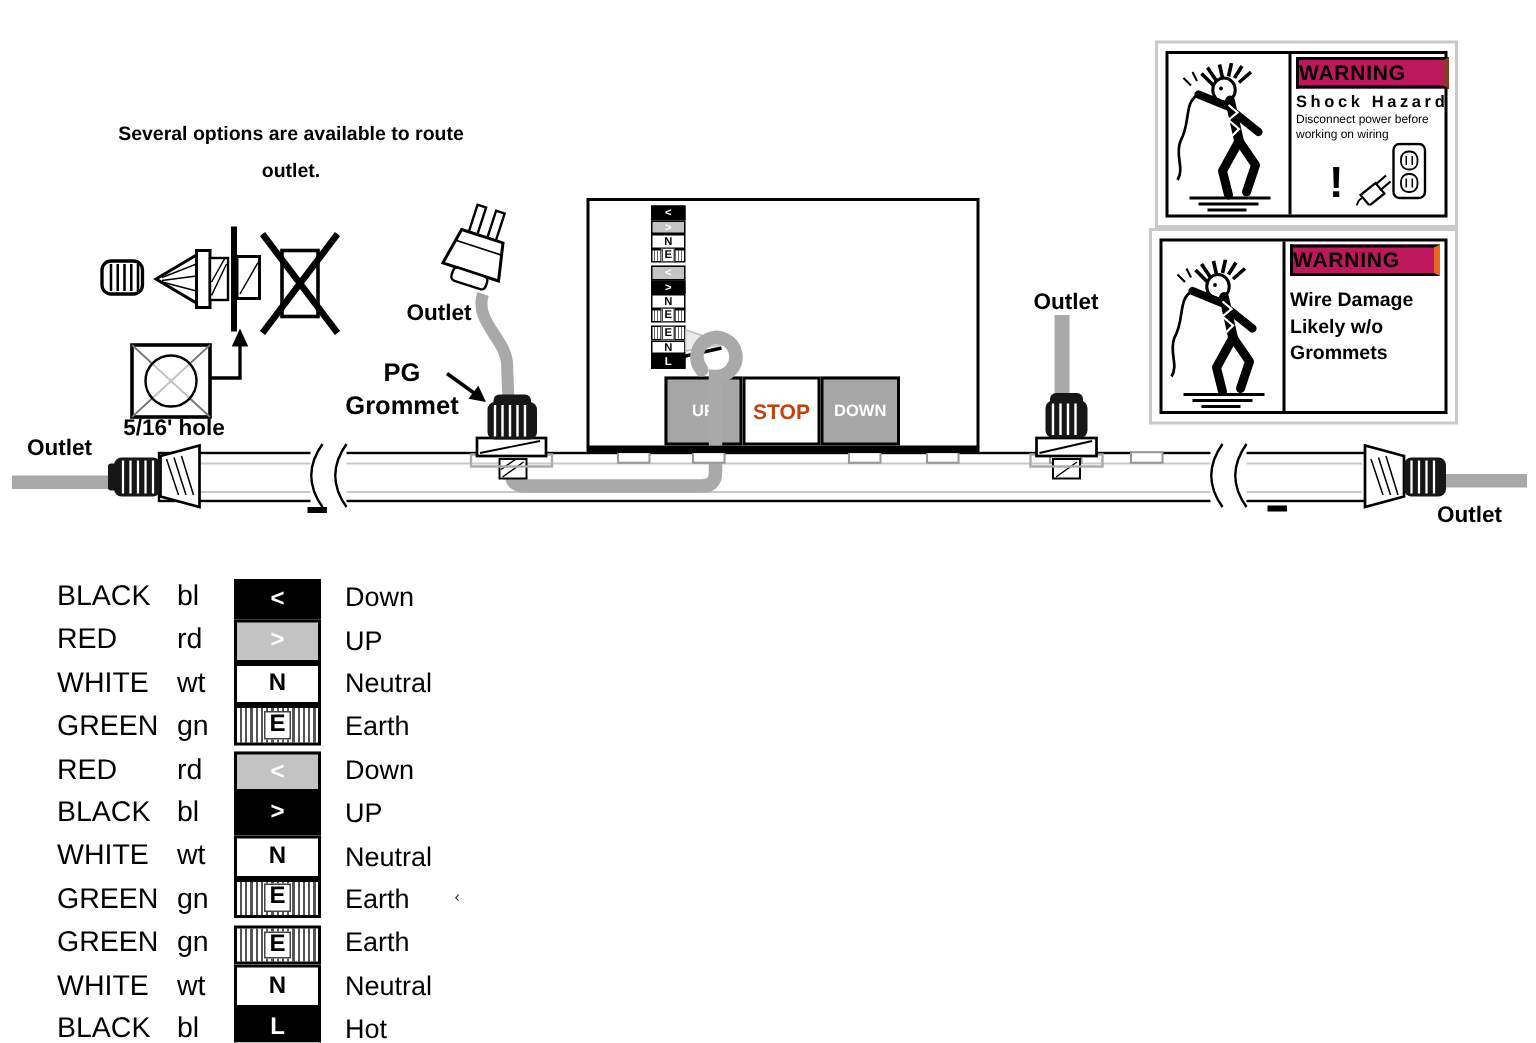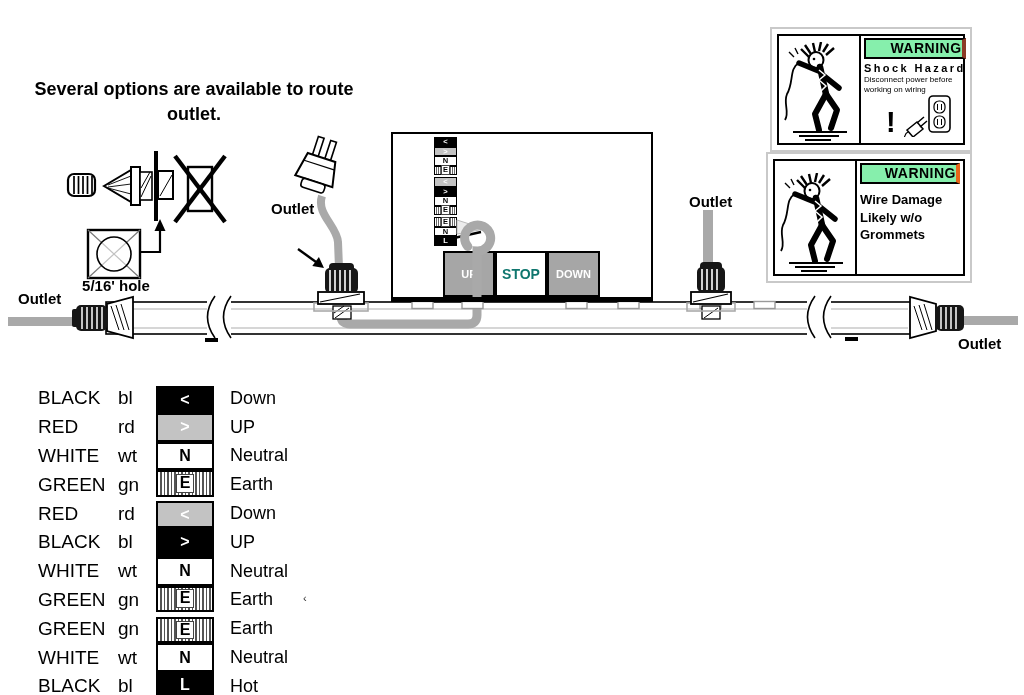--- a/index.html
+++ b/index.html
@@ -2,21 +2,21 @@
 <html><head>
 <meta charset="utf-8">
 <style>
   html,body{margin:0;padding:0;background:#fff;}
   .canvas{position:relative;width:1024px;height:695px;background:#fff;overflow:hidden;
           font-family:"Liberation Sans",sans-serif;color:#000;}
   #art{position:absolute;left:0;top:0;z-index:1;}
 
   
   .title{position:absolute;left:26px;top:77px;width:336px;text-align:center;z-index:3;
-         font-weight:bold;font-size:18px;line-height:24.5px;}
+         font-weight:bold;font-size:13px;line-height:24.5px;}
   .title span{display:block;}
 
   
   .lbl{position:absolute;font-weight:bold;font-size:15px;z-index:3;white-space:nowrap;}
   .lbl-outlet-top{left:271px;top:200px;}
   .lbl-outlet-left{left:18px;top:290px;}
   .lbl-outlet-midright{left:689px;top:193px;}
   .lbl-outlet-right{left:958px;top:335px;}
   .lbl-hole{left:66px;top:277px;width:100px;text-align:center;}
   .lbl-pg{left:222px;top:238px;width:92px;text-align:center;font-size:17px;line-height:22px;}
@@ -26,21 +26,21 @@
   
   .control-box{position:absolute;left:391px;top:132px;width:262px;height:170px;background:#fff;
                border:2px solid #000;border-bottom:5px solid #000;box-sizing:border-box;z-index:2;}
   .strip{position:absolute;left:41px;top:3px;width:23px;z-index:1;}
   .s-cell{height:9.5px;border:1px solid #000;display:flex;align-items:center;justify-content:center;
           font-size:7.5px;font-weight:bold;line-height:1;box-sizing:border-box;}
   .s-cell.gap{margin-top:2px;}
   .btn{position:absolute;bottom:0;height:46px;border:2px solid #000;box-sizing:border-box;z-index:1;
        display:flex;align-items:center;justify-content:center;font-weight:bold;}
   .btn-up{left:50px;width:52px;background:#a6a6a6;color:#fff;font-size:11px;}
-  .btn-stop{left:102px;width:52px;background:#fff;color:#0f766e;font-size:14px;margin-top:21px;}
+  .btn-stop{left:102px;width:52px;background:#fff;color:#c2410c;font-size:14px;margin-top:21px;}
   .btn-down{left:154px;width:53px;background:#a6a6a6;color:#fff;font-size:11px;}
   .box-overlay{position:absolute;left:0;top:0;z-index:3;pointer-events:none;}
 
   
   .v-black{background:#000;color:#fff;}
   .v-gray{background:#c3c3c3;color:#fff;}
   .v-white{background:#fff;color:#000;}
   .v-striped{background:repeating-linear-gradient(90deg,#fff 0 2px,#555 2px 3.5px);color:#000;}
   .s-cell.v-striped{background:repeating-linear-gradient(90deg,#fff 0 1px,#666 1px 2px);}
   .v-striped .chip{background:#fff;border:1px solid #444;padding:0 3px;line-height:1.05;}
@@ -58,21 +58,21 @@
   .t-cell.ge{height:26.5px;align-self:start;}
 
   
   .warning-box{position:absolute;background:#fff;border:2px solid #c9c9c9;padding:5px;box-sizing:border-box;z-index:3;}
   .warn1{left:770px;top:27px;width:202px;height:125px;}
   .warn2{left:766px;top:152px;width:206px;height:131px;}
   .warning-inner{border:2px solid #000;height:100%;display:flex;box-sizing:border-box;background:#fff;}
   .figure-panel{width:80px;border-right:2px solid #000;position:relative;flex:none;}
   .figure-panel svg{position:absolute;left:2px;bottom:1px;}
   .text-panel{flex:1;position:relative;padding:1px 3px;}
-  .warning-header{background:#86efac;border:2px solid #000;text-align:right;font-weight:bold;
+  .warning-header{background:#be185d;border:2px solid #000;text-align:left;font-weight:bold;
                   font-size:14px;letter-spacing:.5px;line-height:17px;margin-top:1px;}
   .warn1 .warning-header{border-right:4px solid #8B3A26;}
   .warn2 .warning-header{border-right:4px solid #E8661A;}
   .shock-title{font-weight:bold;font-size:11px;letter-spacing:2.4px;margin-top:3px;white-space:nowrap;}
   .shock-body{font-weight:normal;font-size:8px;line-height:9.5px;margin-top:1px;}
   .shock-body span{display:block;}
   .shock-icons{display:flex;align-items:flex-end;margin-top:1px;margin-left:22px;}
   .bang{font-weight:bold;font-size:29px;line-height:30px;margin-right:8px;}
   .wire-body{font-size:13px;line-height:17.5px;margin-top:7px;}
   .wire-body span{display:block;font-weight:bold;}
@@ -227,20 +227,24 @@
   <div class="title">
     <span>Several options are available to route</span>
     <span>outlet.</span>
   </div>
 
   <div class="lbl lbl-outlet-top">Outlet</div>
   <div class="lbl lbl-outlet-left">Outlet</div>
   <div class="lbl lbl-outlet-midright">Outlet</div>
   <div class="lbl lbl-outlet-right">Outlet</div>
   <div class="lbl lbl-hole">5/16' hole</div>
+  <div class="lbl lbl-pg">
+    <span>PG</span>
+    <span>Grommet</span>
+  </div>
   <div class="stray">‹</div>
 
   <div class="control-box">
     <div class="strip">
       <div class="s-cell v-black">
           <span class="chip">&lt;</span>
         </div>
       <div class="s-cell v-gray">
           <span class="chip">&gt;</span>
         </div>

